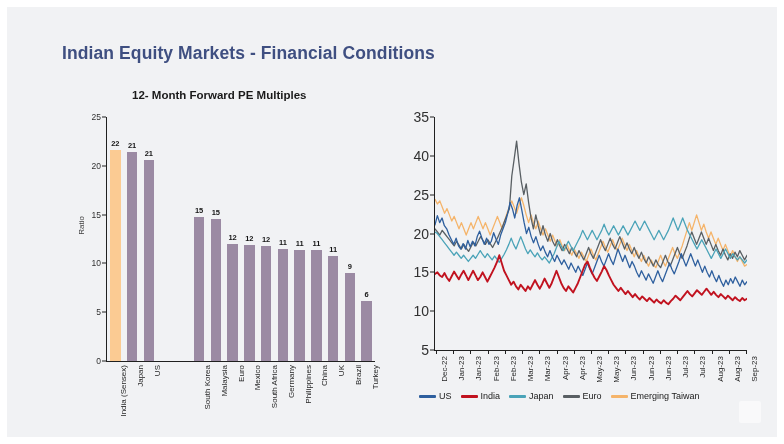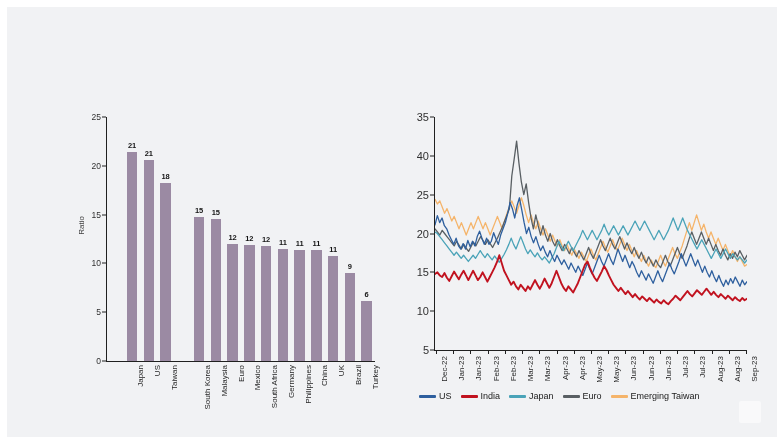--- a/index.html
+++ b/index.html
@@ -167,21 +167,21 @@
     left: -1px;
     right: 0;
     bottom: -1px;
     height: 1.2px;
     background: #202020;
   }
   .vx-ytick {
     position: absolute;
     right: 100%;
     margin-right: 6px;
-    font-size: 11px;
+    font-size: 14px;
     color: #303030;
     transform: translateY(-50%);
     white-space: nowrap;
   }
   .vx-tickmark {
     position: absolute;
     right: 100%;
     margin-right: 1px;
     width: 4px;
     height: 1px;
@@ -231,53 +231,55 @@
     height: 22px;
     background: rgba(255,255,255,0.55);
     border-radius: 2px;
   }
 </style>
 </head>
 <body>
 
 <div class="slide">
 
-
+  <div class="slide-title">Indian Equity Markets - Financial Conditions</div>
+
+  <div class="panel-title" id="bar-panel-title">12- Month Forward PE Multiples</div>
 
   <div id="bar-chart">
     <div class="bc-axis-label">Ratio</div>
     <div class="bc-plot" id="bc-plot">
       <div class="bc-yaxis"></div>
       <div class="bc-xaxis"></div>
     <div class="bc-ytick" style="top: 244px;">0</div>
         <div class="bc-tickmark" style="top: 244px;"></div>
         <div class="bc-ytick" style="top: 195.2px;">5</div>
         <div class="bc-tickmark" style="top: 195.2px;"></div>
         <div class="bc-ytick" style="top: 146.4px;">10</div>
         <div class="bc-tickmark" style="top: 146.4px;"></div>
         <div class="bc-ytick" style="top: 97.6px;">15</div>
         <div class="bc-tickmark" style="top: 97.6px;"></div>
         <div class="bc-ytick" style="top: 48.8px;">20</div>
         <div class="bc-tickmark" style="top: 48.8px;"></div>
         <div class="bc-ytick" style="top: 0px;">25</div>
         <div class="bc-tickmark" style="top: 0px;"></div>
+        <div class="bar-col" style="left: 3.1825px; width: 10.385px; height: 244px;">
+          <div class="bar-value" style="bottom: 210.816px;">22</div>
+          <div class="bar-rect highlight" style="height: 210.816px;"></div>
+          <div class="bar-cat">India (Sensex)</div>
+        </div>
         <div class="bar-col" style="left: 19.9325px; width: 10.385px; height: 244px;">
           <div class="bar-value" style="bottom: 208.864px;">21</div>
           <div class="bar-rect" style="height: 208.864px;"></div>
           <div class="bar-cat">Japan</div>
         </div>
         <div class="bar-col" style="left: 36.6825px; width: 10.385px; height: 244px;">
           <div class="bar-value" style="bottom: 201.056px;">21</div>
           <div class="bar-rect" style="height: 201.056px;"></div>
           <div class="bar-cat">US</div>
-        </div>
-        <div class="bar-col" style="left: 53.4325px; width: 10.385px; height: 244px;">
-          <div class="bar-value" style="bottom: 177.632px;">18</div>
-          <div class="bar-rect" style="height: 177.632px;"></div>
-          <div class="bar-cat">Taiwan</div>
         </div>
         <div class="bar-col" style="left: 86.9325px; width: 10.385px; height: 244px;">
           <div class="bar-value" style="bottom: 144.448px;">15</div>
           <div class="bar-rect" style="height: 144.448px;"></div>
           <div class="bar-cat">South Korea</div>
         </div>
         <div class="bar-col" style="left: 103.683px; width: 10.385px; height: 244px;">
           <div class="bar-value" style="bottom: 142.496px;">15</div>
           <div class="bar-rect" style="height: 142.496px;"></div>
           <div class="bar-cat">Malaysia</div>

